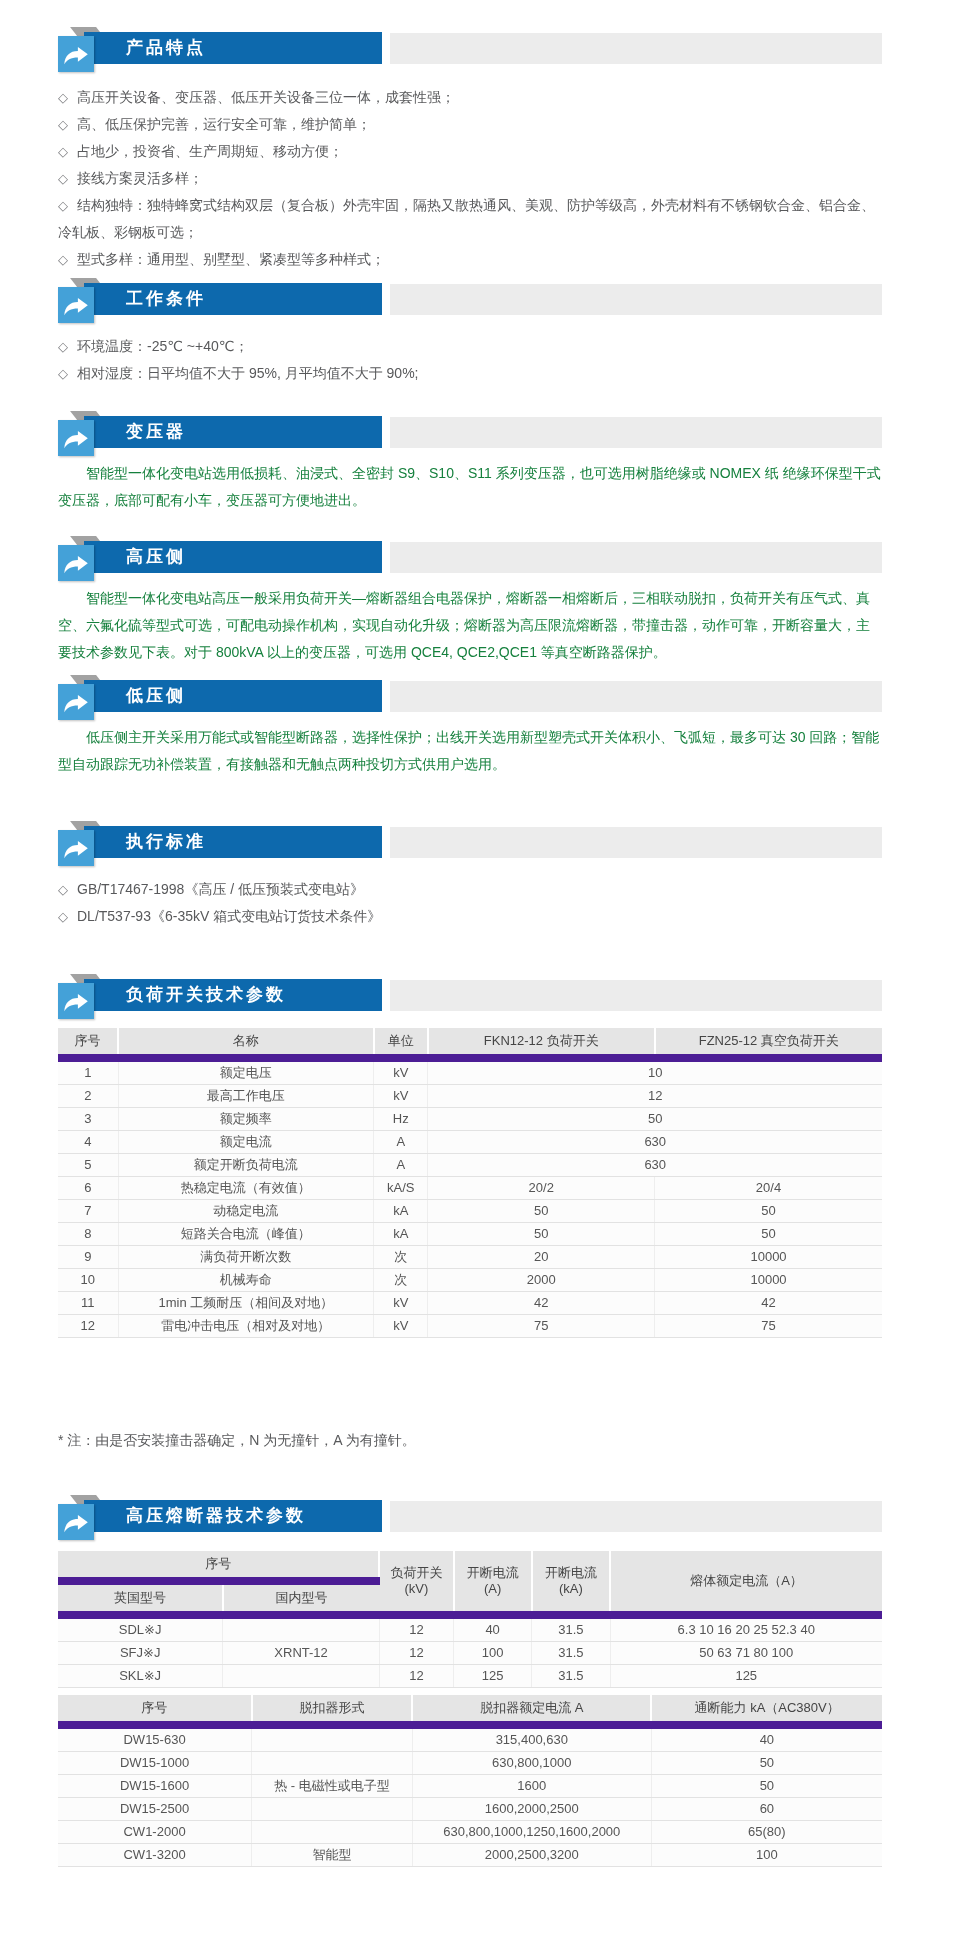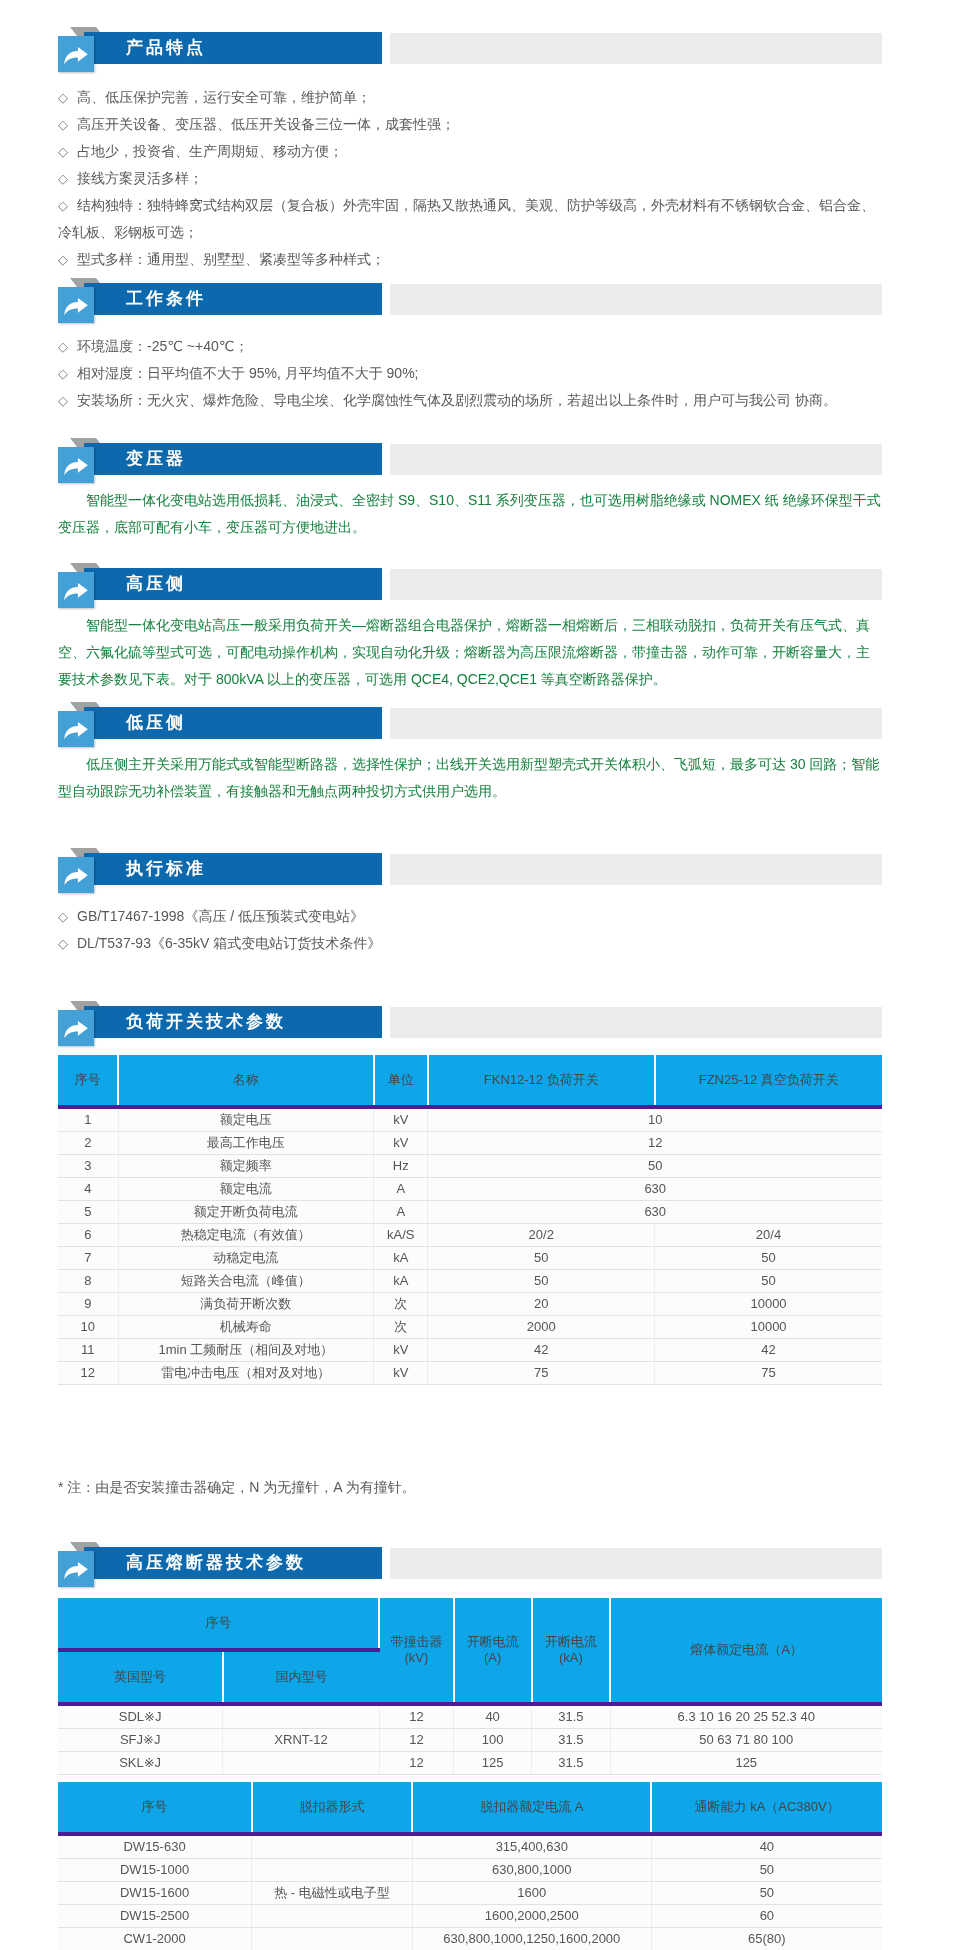--- a/index.html
+++ b/index.html
@@ -45,23 +45,23 @@
     margin-top:8px; font-size:14px; color:#15803d;
     line-height:27px; text-indent:2em;
   }
 
   
   table.ptable {
     width:100%; border-collapse:collapse; table-layout:fixed;
     font-size:13px; color:#555555; text-align:center;
   }
   table.ptable th {
-    background:#0ea5e9; color:#454545; font-weight:normal;
-    height:24px; padding:13px 4px;
-    border-right:2px solid #ffffff; border-bottom:4px solid #4c1d95;
+    background:#e5e5e5; color:#454545; font-weight:normal;
+    height:24px; padding:1px 4px;
+    border-right:2px solid #ffffff; border-bottom:8px solid #4c1d95;
     line-height:16px;
   }
   table.ptable th:last-child { border-right:none; }
   table.ptable td {
     background:#fcfcfc; height:22px; padding:0 6px;
     border-right:1px solid #eeeeee; border-bottom:1px solid #e2e2e2;
     line-height:16px;
   }
   table.ptable td:last-child { border-right:none; }
 
@@ -92,22 +92,22 @@
       <span class="title">产品特点</span>
     </div>
     <div class="bar-gray"></div>
     <div class="hdr-icon">
       <svg viewBox="0 0 36 36" width="34" height="34">
           <path fill="#ffffff" d="M20 10.5 L30.5 18.3 L20 26.2 V21.6 C12.4 21.6 8.3 24.3 5.6 28.8 C6.2 19.8 11.6 14.9 20 14.9 Z"></path>
         </svg>
     </div>
   </div>
   <div class="bullets">
+      <div class="bullet-item"><span class="diamond">◇</span><span>高压开关设备、变压器、低压开关设备三位一体，成套性强；</span></div>
       <div class="bullet-item"><span class="diamond">◇</span><span>高、低压保护完善，运行安全可靠，维护简单；</span></div>
-      <div class="bullet-item"><span class="diamond">◇</span><span>高压开关设备、变压器、低压开关设备三位一体，成套性强；</span></div>
       <div class="bullet-item"><span class="diamond">◇</span><span>占地少，投资省、生产周期短、移动方便；</span></div>
       <div class="bullet-item"><span class="diamond">◇</span><span>接线方案灵活多样；</span></div>
       <div class="bullet-item"><span class="diamond">◇</span><span>结构独特：独特蜂窝式结构双层（复合板）外壳牢固，隔热又散热通风、美观、防护等级高，外壳材料有不锈钢钦合金、铝合金、冷轧板、彩钢板可选；</span></div>
       <div class="bullet-item"><span class="diamond">◇</span><span>型式多样：通用型、别墅型、紧凑型等多种样式；</span></div>
     </div>
 
   <div class="sec-header mt-h2">
     <div class="fold"></div>
     <div class="bar-blue">
       <span class="title">工作条件</span>
@@ -115,21 +115,20 @@
     <div class="bar-gray"></div>
     <div class="hdr-icon">
       <svg viewBox="0 0 36 36" width="34" height="34">
           <path fill="#ffffff" d="M20 10.5 L30.5 18.3 L20 26.2 V21.6 C12.4 21.6 8.3 24.3 5.6 28.8 C6.2 19.8 11.6 14.9 20 14.9 Z"></path>
         </svg>
     </div>
   </div>
   <div class="bullets mt-list2">
       <div class="bullet-item"><span class="diamond">◇</span><span>环境温度：-25℃ ~+40℃；</span></div>
       <div class="bullet-item"><span class="diamond">◇</span><span>相对湿度：日平均值不大于 95%, 月平均值不大于 90%;</span></div>
-      <div class="bullet-item"><span class="diamond">◇</span><span>安装场所：无火灾、爆炸危险、导电尘埃、化学腐蚀性气体及剧烈震动的场所，若超出以上条件时，用户可与我公司 协商。</span></div>
     </div>
 
   <div class="sec-header mt-h3">
     <div class="fold"></div>
     <div class="bar-blue">
       <span class="title">变压器</span>
     </div>
     <div class="bar-gray"></div>
     <div class="hdr-icon">
       <svg viewBox="0 0 36 36" width="34" height="34">
@@ -317,21 +316,21 @@
       <col style="width:20%">
         <col style="width:19%">
         <col style="width:9%">
         <col style="width:9.5%">
         <col style="width:9.5%">
         <col style="width:33%">
     </colgroup>
     <thead>
       <tr>
         <th colspan="2">序号</th>
-        <th rowspan="2">带撞击器 (kV)</th>
+        <th rowspan="2">负荷开关 (kV)</th>
         <th rowspan="2">开断电流 (A)</th>
         <th rowspan="2">开断电流 (kA)</th>
         <th rowspan="2">熔体额定电流（A）</th>
       </tr>
       <tr>
         <th>英国型号</th>
         <th>国内型号</th>
       </tr>
     </thead>
     <tbody>

